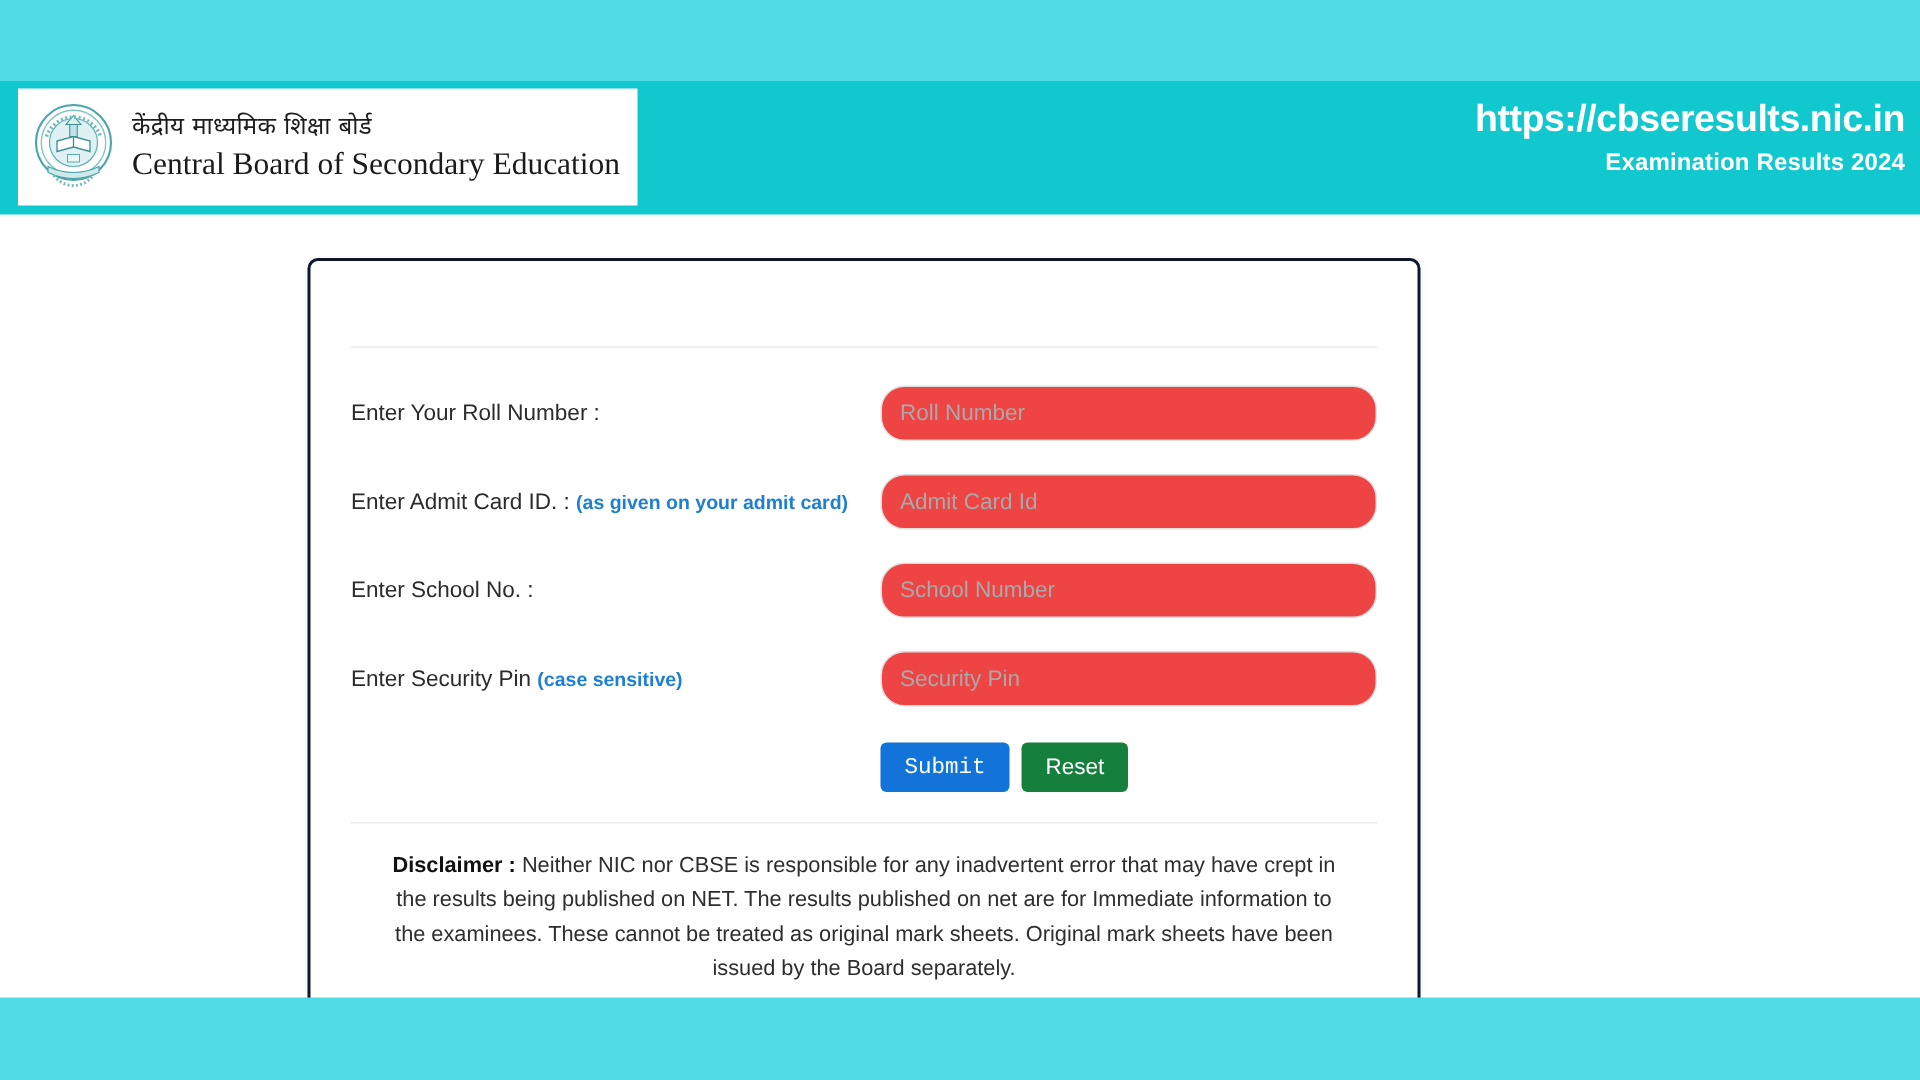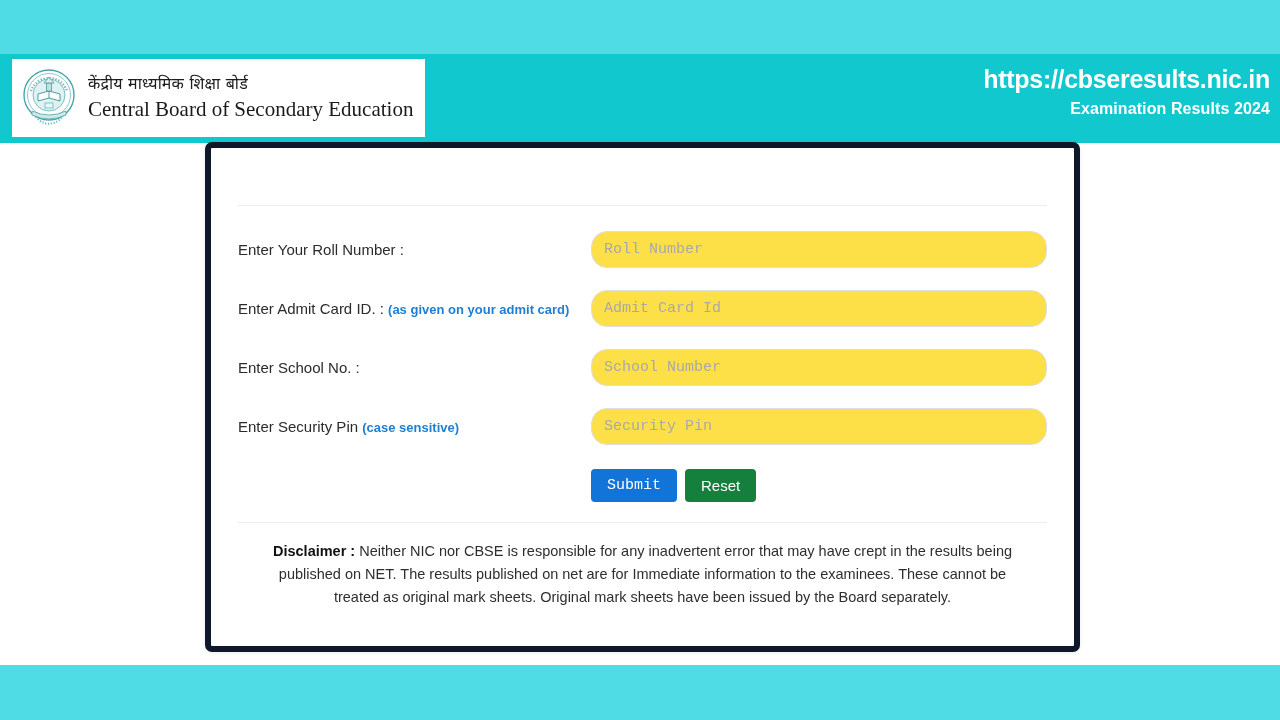--- a/index.html
+++ b/index.html
@@ -79,24 +79,24 @@
     font-size: 16px;
     font-weight: bold;
     color: #ffffff;
     margin-top: 6px;
     letter-spacing: 0.1px;
   }
 
   
   .card {
     position: absolute;
-    left: 205px; top: 142px;
-    width: 875px; height: 510px;
+    left: 205px; top: 172px;
+    width: 742px; height: 510px;
     background: #ffffff;
-    border: 6px solid #0f172a;
+    border: 2px solid #0f172a;
     border-radius: 7px;
     box-shadow: 0 1px 4px rgba(0,0,0,0.08);
     overflow: hidden;
   }
   .card-inner {
     position: relative;
     padding: 0 27px;
     height: 100%;
   }
   .divider {
@@ -123,25 +123,25 @@
   .hint {
     color: #1d7fd4;
     font-weight: bold;
     font-size: 13px;
   }
   .field {
     width: 465px;
     height: 37px;
     border: 1px solid #dedede;
     border-radius: 16px;
-    background: #fde047;
+    background: #ef4444;
     padding: 0 12px;
     font-size: 15px;
     color: #3a3a3a;
-    font-family: Liberation Mono, monospace;
+    font-family: Liberation Sans, sans-serif;
     outline: none;
   }
   .field::placeholder { color: #a9a9a9; }
 
   
   .captcha-row { height: 66px; align-items: center; }
   .captcha-box {
     width: 97px; height: 30px;
     background: #1b1b8f;
     display: flex;

